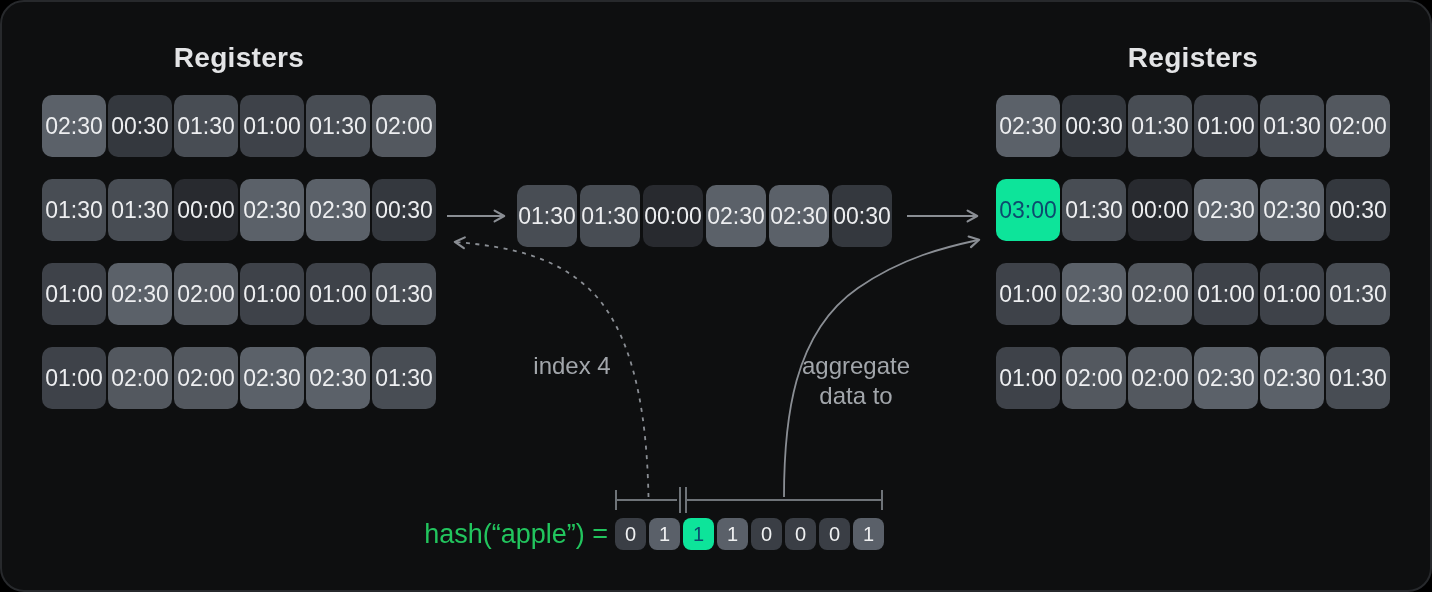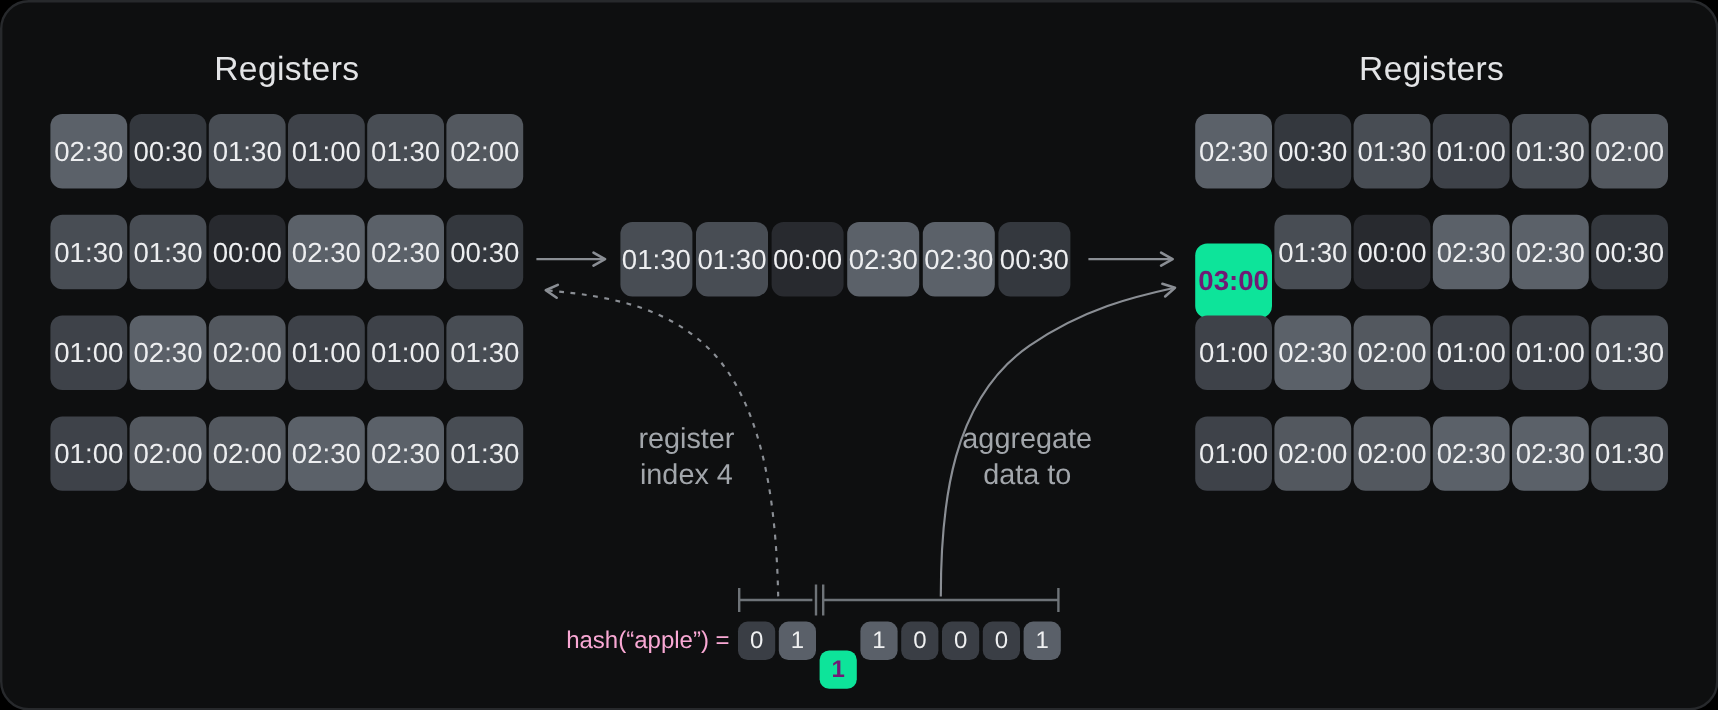--- a/index.html
+++ b/index.html
@@ -7,44 +7,44 @@
   body {
     width:1432px; height:592px; position:relative; overflow:hidden;
     font-family:"Liberation Sans", sans-serif;
   }
   .panel {
     position:absolute; left:0; top:0; width:1432px; height:592px;
     background:#0e0f10; border:2px solid #27292c; border-radius:24px;
   }
   .title {
     position:absolute; top:42px; width:394px; text-align:center;
-    font-size:28px; font-weight:400; letter-spacing:.3px; color:#e3e4e6;
+    font-size:28px; font-weight:700; letter-spacing:.3px; color:#e3e4e6;
   }
   .title-left  { left:42px; }
   .title-right { left:996px; }
   .grid { position:absolute; width:394px; height:314px; }
   .grid-left  { left:42px;  top:95px; }
   .grid-right { left:996px; top:95px; }
   .mid-row { position:absolute; left:517px; top:185px; width:376px; height:62px; }
   .cell {
     position:absolute; width:64px; height:62px; border-radius:10px;
     display:flex; align-items:center; justify-content:center;
     font-size:23px; color:#edeef0;
   }
   .cell.mid { width:60px; }
-  .cell.hl, .bit.hl { color:#701a75; font-weight:700;margin-top:24px; }
+  .cell.hl, .bit.hl { color:#0c4a6e; font-weight:400; }
   .bits { position:absolute; left:615px; top:518px; width:270px; height:32px; }
   .bit {
     position:absolute; top:0; width:31px; height:32px; border-radius:8px;
     display:flex; align-items:center; justify-content:center;
     font-size:20px; font-weight:500; color:#eff0f1;
   }
   .hash-label {
     position:absolute; left:398px; top:518px; width:210px; height:32px;
-    text-align:right; font-size:20px; line-height:32px; color:#f9a8d4;
+    text-align:right; font-size:27px; line-height:32px; color:#22c55e;
   }
   .anno {
     position:absolute; width:240px; text-align:center;
     font-size:24px; line-height:30px; color:#a2a6ab;
   }
   .anno span { display:block; }
   .anno-register { left:452px; top:351px; }
   .anno-data     { left:736px; top:351px; }
   svg.overlay { position:absolute; left:0; top:0; pointer-events:none; }
 </style>
@@ -131,21 +131,20 @@
     <path d="M 616 490 V 510"></path>
     <path d="M 616 500 H 677"></path>
     <path d="M 680 487 V 513"></path>
     <path d="M 686 487 V 513"></path>
     <path d="M 686 500 H 882"></path>
     <path d="M 882 490 V 510"></path>
   </g>
 </svg>
 
 <div class="anno anno-register">
-  <span>register</span>
   <span>index 4</span>
 </div>
 <div class="anno anno-data">
   <span>aggregate</span>
   <span>data to</span>
 </div>
 
 <div class="hash-label">hash(“apple”) =</div>
 <div class="bits" id="bits">
     <div class="bit" style="left: 0px; background: rgb(58, 62, 69);">0</div>

